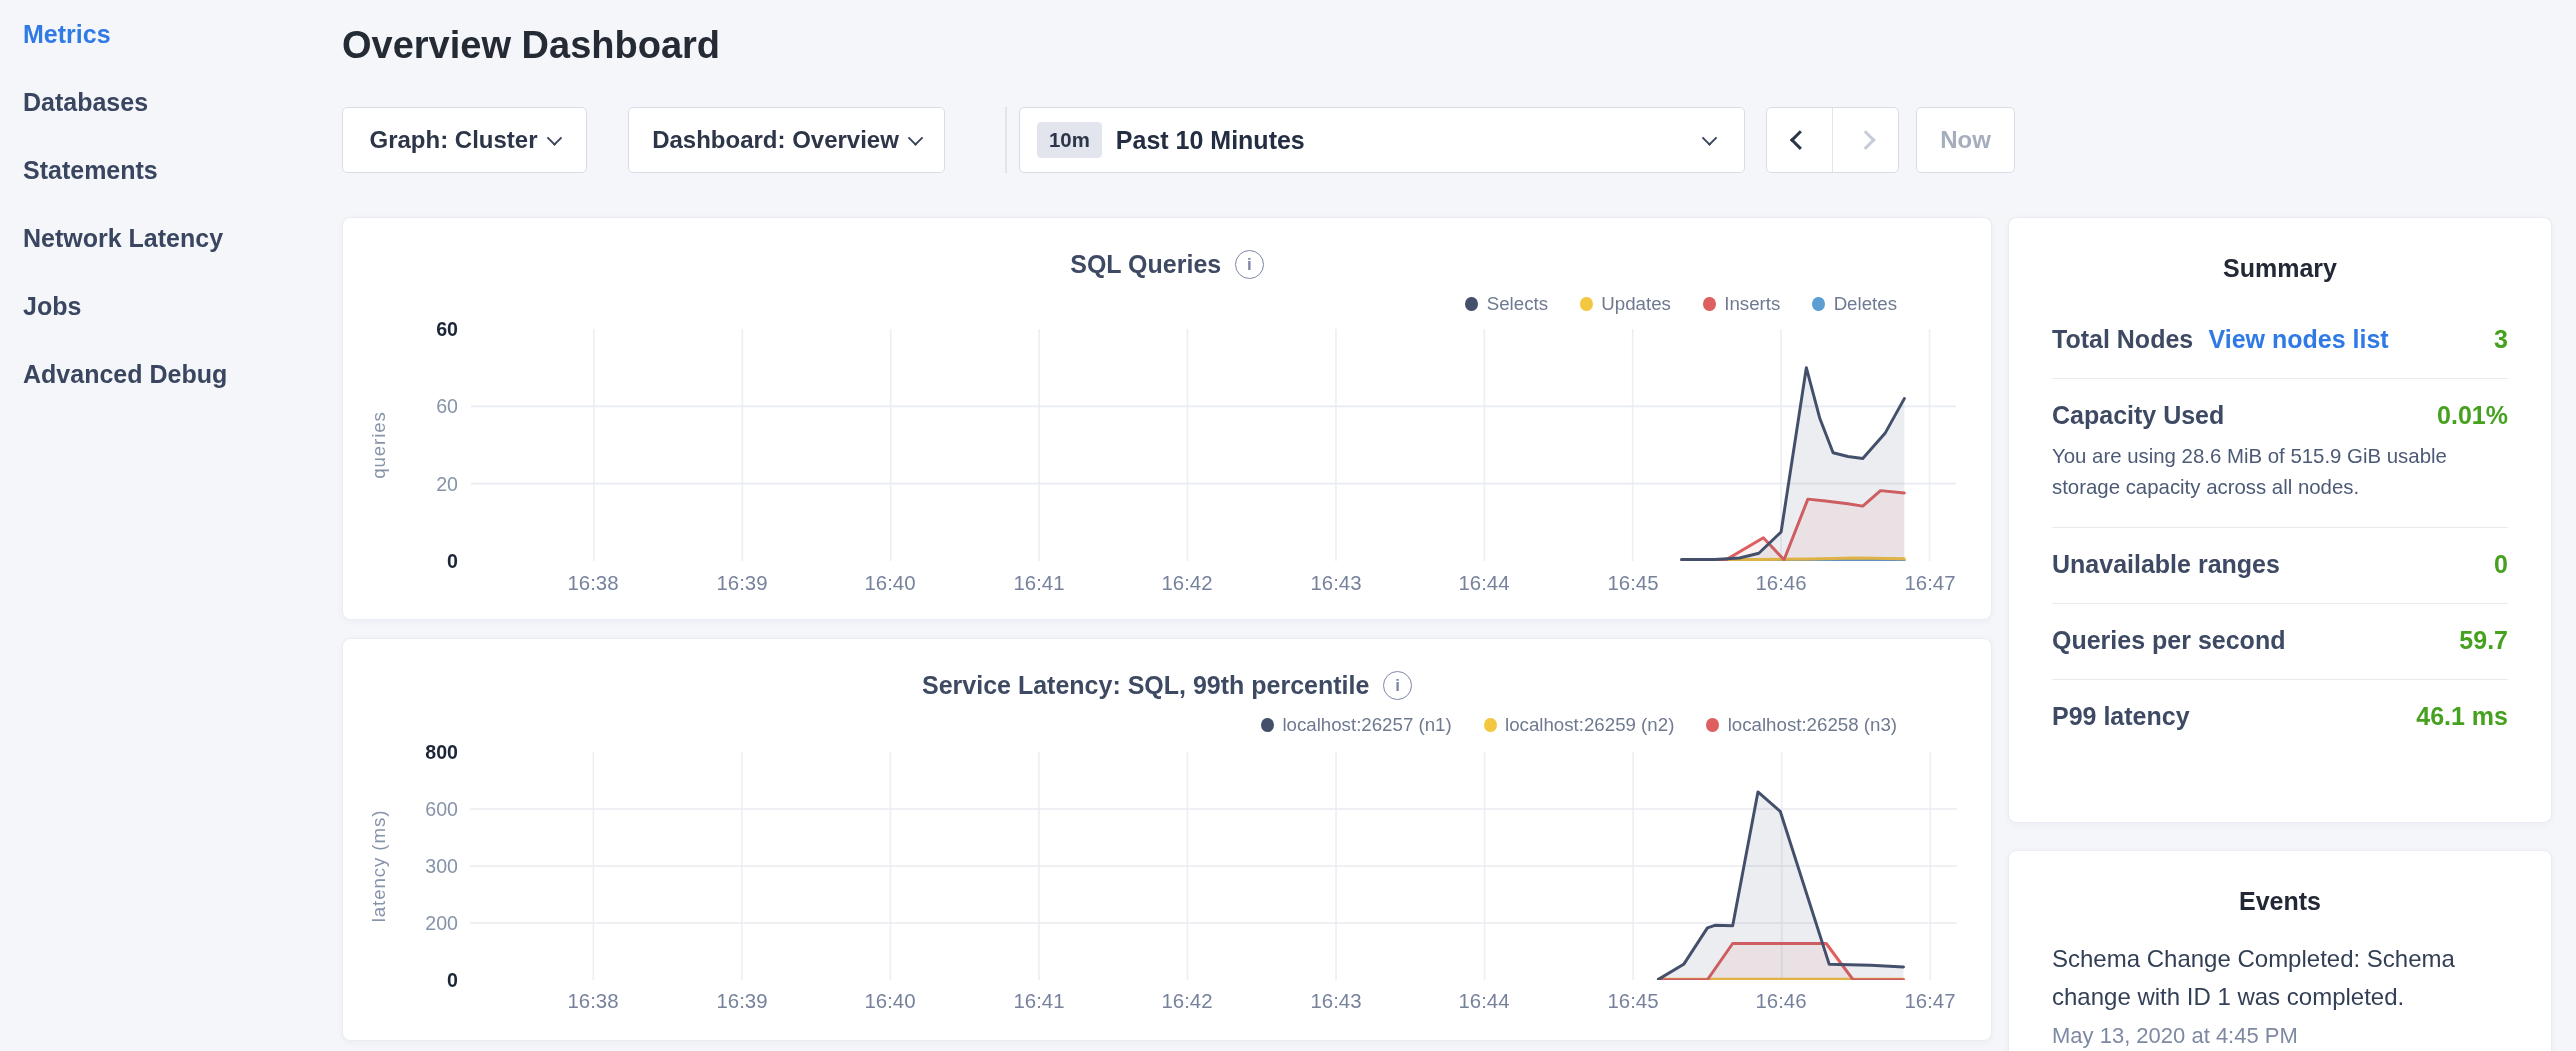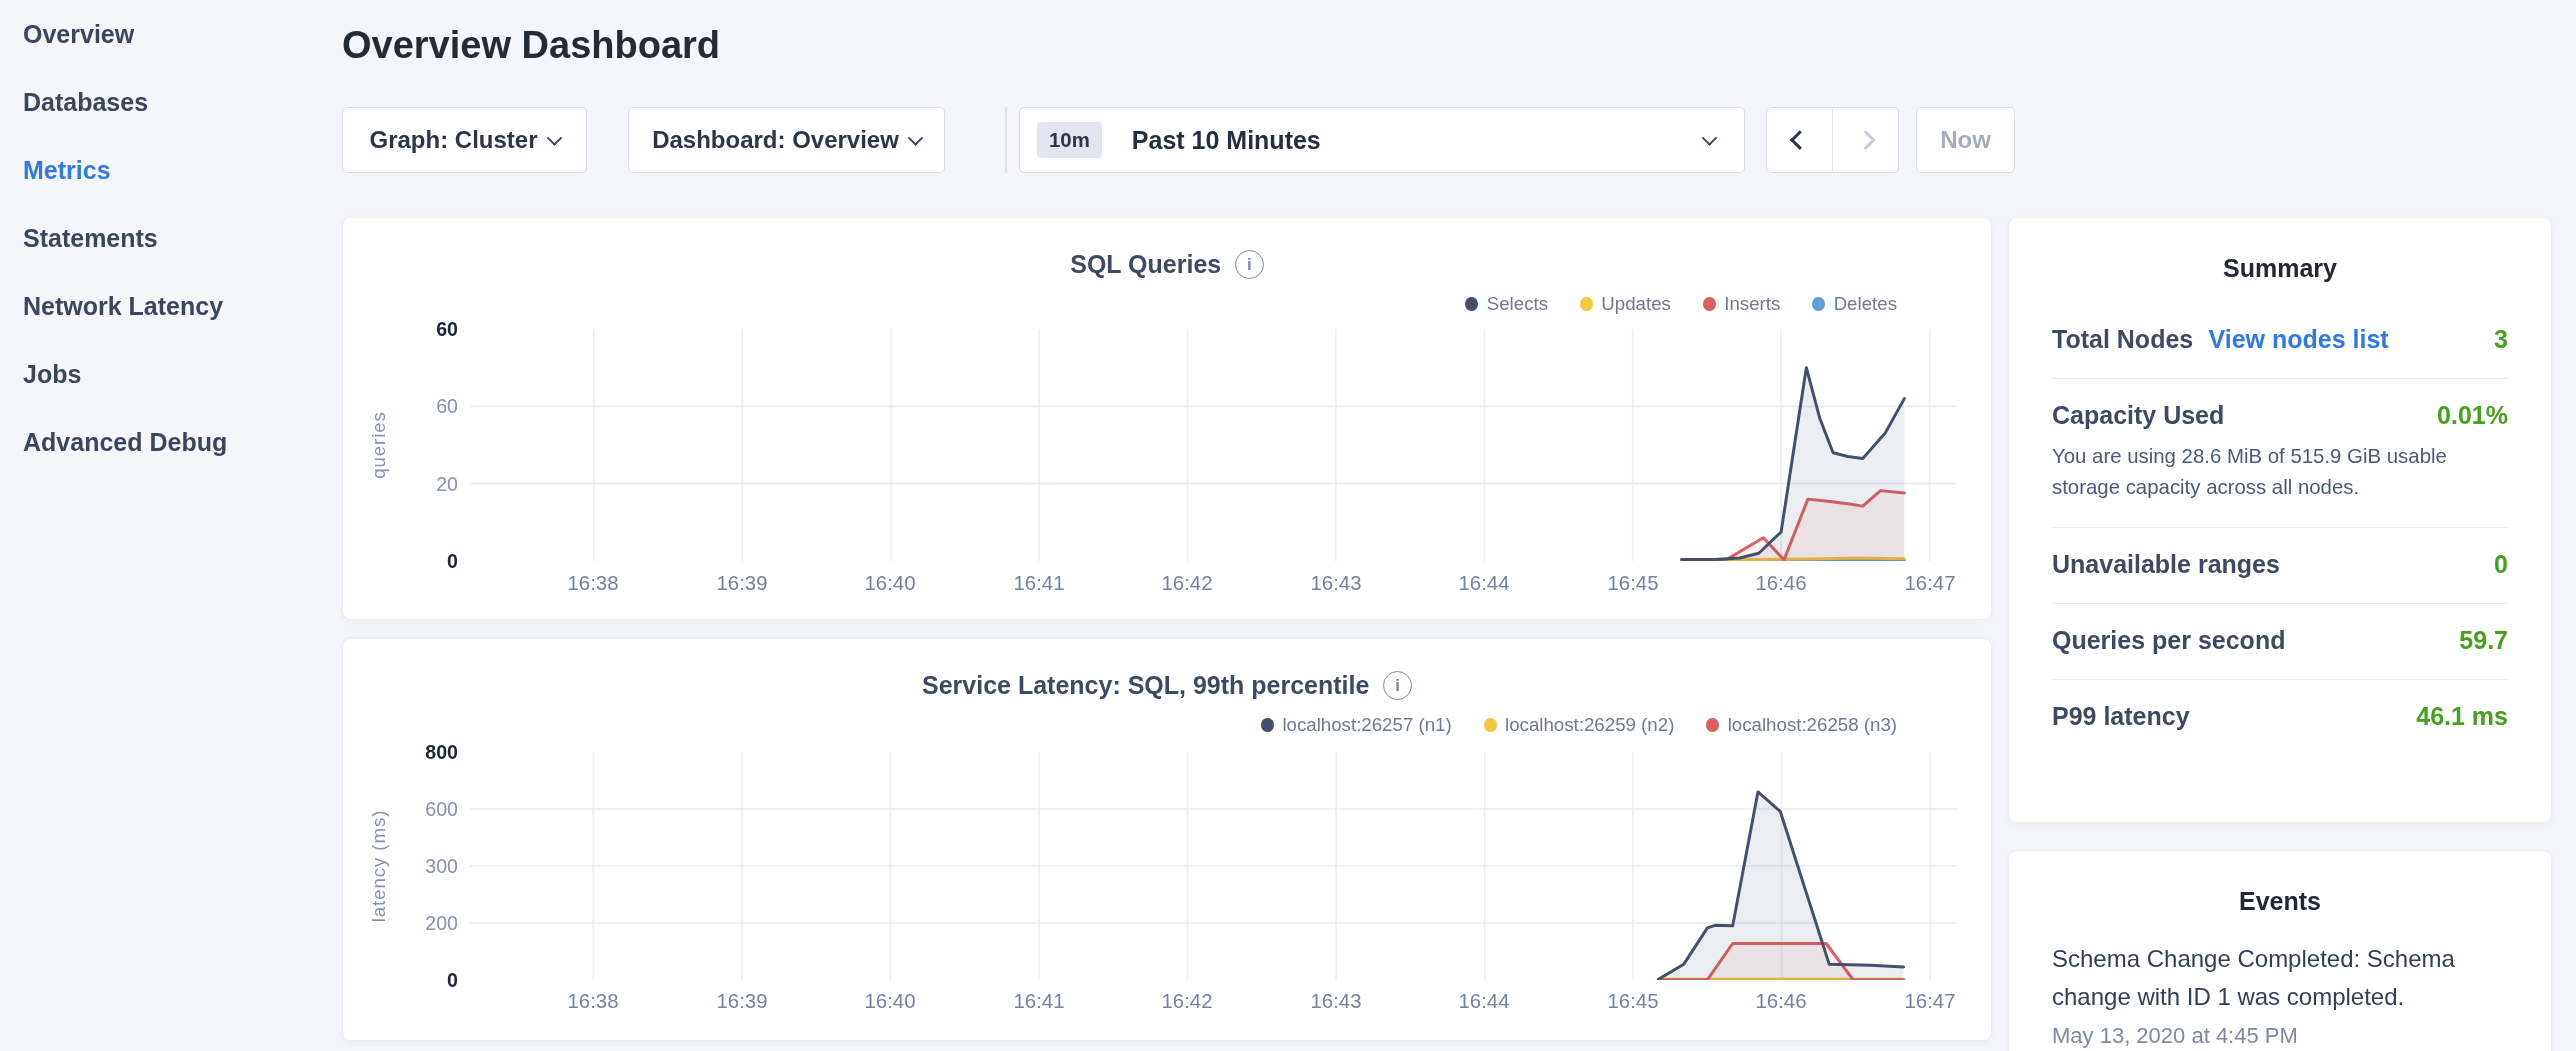--- a/index.html
+++ b/index.html
@@ -17,21 +17,21 @@
   .page-title { position: absolute; left: 342px; top: 24px; font-size: 38px; font-weight: 700; color: #242b35; }
   .btn { position: absolute; top: 107px; height: 66px; background: #fff; border: 1.7px solid #d8dce6; border-radius: 5.1px;
          display: flex; align-items: center; justify-content: center; gap: 11px; font-size: 24px; font-weight: 700;
          color: #2c3648; cursor: pointer; }
   .chev { display: inline-block; width: 11px; height: 11px; border-right: 2.6px solid #39435c; border-bottom: 2.6px solid #39435c;
           transform: rotate(45deg) translate(-1.7px,-1.7px); }
   .toolbar-divider { position: absolute; left: 1005px; top: 107px; width: 1.7px; height: 66px; background: #e1e4eb; }
   .time-picker { position: absolute; left: 1019px; top: 107px; width: 726px; height: 66px; background: #fff;
                  border: 1.7px solid #d8dce6; border-radius: 5.1px; display: flex; align-items: center; padding: 0 29px 0 17px; cursor: pointer; }
   .time-badge { background: #e2e5ee; border-radius: 4.3px; padding: 6.8px 12px; font-size: 20.4px; font-weight: 700; color: #2c3648; }
-  .time-label { margin-left: 30px; font-size: 25px; font-weight: 700; color: #242e42; }
+  .time-label { margin-left: 14px; font-size: 25px; font-weight: 700; color: #242e42; }
   .time-picker .chev { margin-left: auto; border-width: 2.1px; border-color: #39435c; }
   .arrow-group { position: absolute; left: 1766px; top: 107px; width: 133px; height: 66px; display: flex;
                  border: 1.7px solid #d8dce6; border-radius: 5.1px; background: #fff; overflow: hidden; }
   .arrow-btn { flex: 1; display: flex; align-items: center; justify-content: center; cursor: pointer; }
   .arrow-btn + .arrow-btn { border-left: 1.7px solid #e1e4eb; }
   .chev-left  { width: 13.6px; height: 13.6px; border-left: 3.4px solid #2c3648; border-bottom: 3.4px solid #2c3648; transform: rotate(45deg); }
   .chev-right { width: 13.6px; height: 13.6px; border-right: 3.4px solid #c6ccd8; border-top: 3.4px solid #c6ccd8; transform: rotate(45deg); }
   .now-btn { position: absolute; left: 1916px; top: 107px; width: 99px; height: 66px; background: #fff; border: 1.7px solid #d8dce6;
              border-radius: 5.1px; display: flex; align-items: center; justify-content: center; font-size: 24px; font-weight: 700; color: #a6adbc; }
 
@@ -80,23 +80,22 @@
   .events-body { padding: 24px 43px 0 43px; }
   .event-text { font-size: 24px; line-height: 38px; color: #333f55; }
   .event-time { margin-top: 6.8px; font-size: 22px; color: #7d89a3; }
 </style>
 </head>
 <body>
 
 <div id="app">
 
   <nav class="sidebar">
-      <div class="nav-item">Overview</div>
+      <div class="nav-item active">Metrics</div>
       <div class="nav-item">Databases</div>
-      <div class="nav-item active">Metrics</div>
       <div class="nav-item">Statements</div>
       <div class="nav-item">Network Latency</div>
       <div class="nav-item">Jobs</div>
       <div class="nav-item">Advanced Debug</div>
     </nav>
 
   <h1 class="page-title">Overview Dashboard</h1>
 
   <div class="btn" style="left:342px;width:245px;">
     <span>Graph: Cluster</span>

